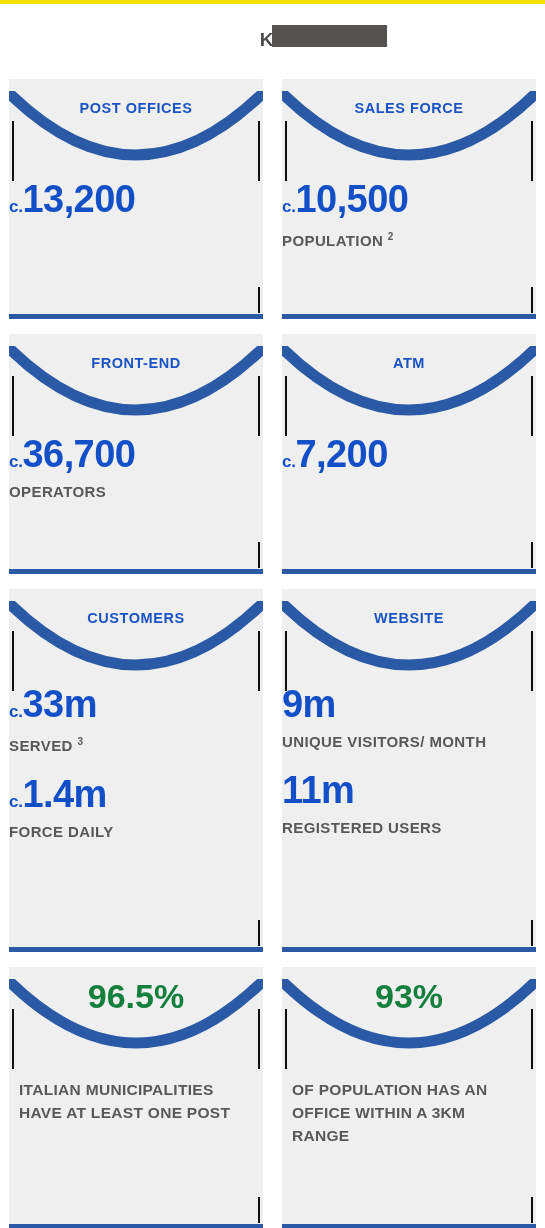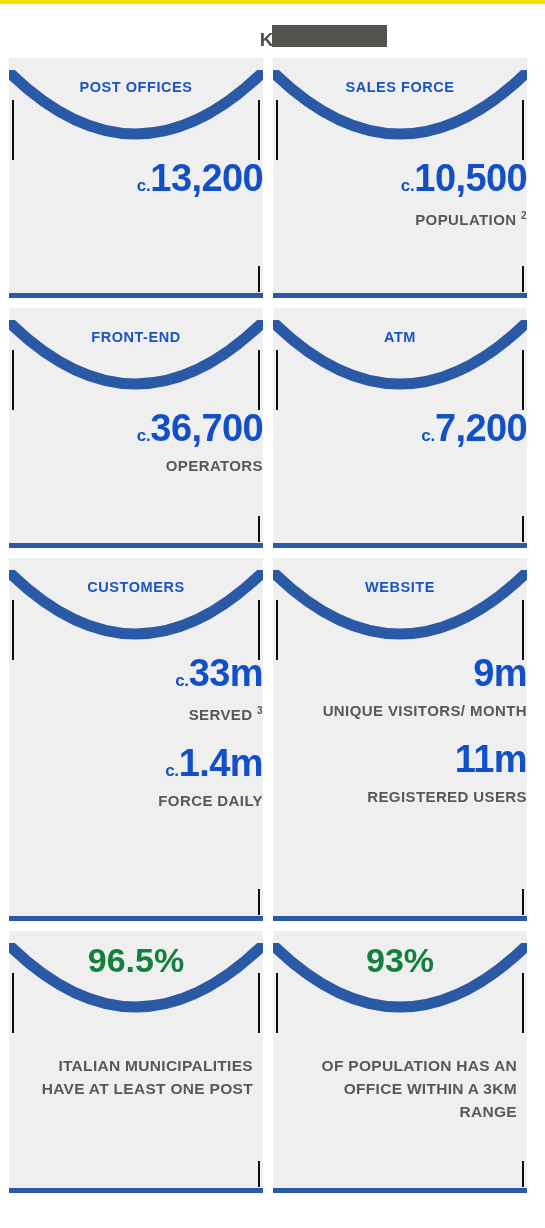--- a/index.html
+++ b/index.html
@@ -57,28 +57,27 @@
   }
   .title-sup {
     font-size: 11px;
     vertical-align: super;
     font-weight: bold;
   }
 
   
   .grid {
     position: absolute;
-    top: 58px;
+    top: 79px;
     left: 9px;
     width: 527px;
     display: flex;
     flex-wrap: wrap;
     column-gap: 19px;
     row-gap: 15px;
-    gap: 10px;
   }
 
   .card {
     position: relative;
     width: 254px;
     background: #efefef;
     overflow: hidden;
     padding-bottom: 6px;
   }
   .card.h-small  { height: 240px; }
@@ -148,21 +147,21 @@
     letter-spacing: 0;
     padding-top: 9px;
     line-height: 40px;
     color: #15803d;
     font-weight: bold;
   }
 
   .card-body {
     position: relative;
     z-index: 2;
-    text-align: right;
+    text-align: left;
   }
   .card.h-small .card-body   { padding-top: 63px; }
   .card.h-tall .card-body    { padding-top: 58px; }
   .card.h-medium .card-body  { padding-top: 62px; }
 
   .stat { margin-bottom: 0; }
   .stat + .stat { margin-top: 20px; }
 
   .stat-value {
     color: #1350c8;
@@ -193,21 +192,20 @@
     vertical-align: super;
   }
 
   .desc {
     font-size: 15.5px;
     font-weight: bold;
     letter-spacing: .3px;
     color: #58585a;
     line-height: 23px;
     padding: 0 10px;
-    margin-top: 12px;
   }
 </style>
 </head>
 <body>
 
 <div class="page">
 
   <div class="top-rule"></div>
 
   <div class="title-wrap">

